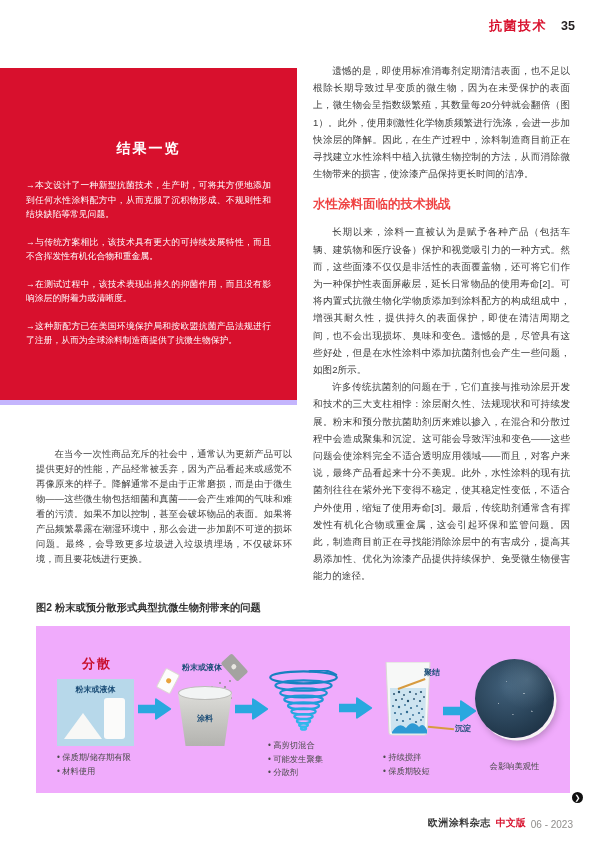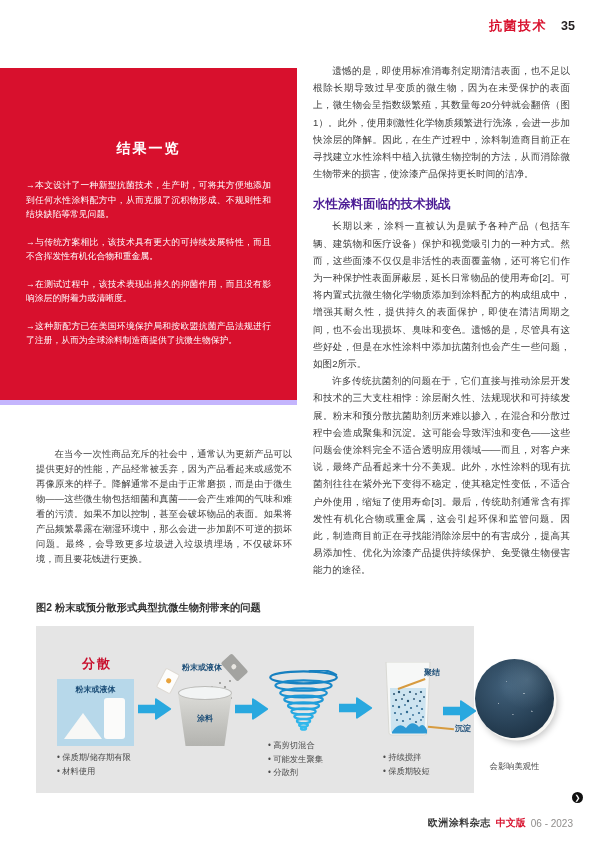--- a/index.html
+++ b/index.html
@@ -25,25 +25,25 @@
   .results p { font-size:8.8px; line-height:14.5px; text-align:justify; margin-bottom:13px; }
 
   
   .left-h { position:absolute; left:36px; top:421px; width:262px; color:#d8102d; font-weight:bold; font-size:12.5px; }
   .left-p { position:absolute; left:36px; top:447px; width:256px; font-size:9.3px; line-height:15px;
             text-align:justify; text-indent:2em; max-height:152px; overflow:hidden; }
 
   
   .right-col { position:absolute; left:313px; top:62px; width:257px; max-height:536px; overflow:hidden; }
   .right-col p { font-size:9.6px; line-height:17.2px; text-align:justify; text-indent:2em; }
-  .right-col h3 { color:#4c1d95; font-weight:bold; font-size:12.5px; margin:14px 0 4px; }
+  .right-col h3 { color:#ef4444; font-weight:bold; font-size:12.5px; margin:14px 0 10px; }
 
   
   .fig-cap { position:absolute; left:36px; top:601px; font-size:10.3px; font-weight:bold; color:#333; }
-  .fig { position:absolute; left:36px; top:626px; width:438px; height:167px; background:#e5e5e5; }
+  .fig { position:absolute; left:36px; top:626px; width:534px; height:167px; background:#f0abfc; }
   .fig .abs { position:absolute; }
   .stage { left:46px; top:29px; color:#c8102e; font-weight:bold; font-size:13px; letter-spacing:2px; }
   .navy { color:#1b4d77; font-weight:bold; font-size:8px; }
   .pbox { left:21px; top:53px; width:77px; height:67px; background:#b7d8ea; }
   .pbox .lbl { position:absolute; top:5px; width:100%; text-align:center; }
   .pile { position:absolute; left:7px; bottom:7px; width:0; height:0;
           border-left:19px solid transparent; border-right:19px solid transparent; border-bottom:26px solid #f8f8f6; }
   .bottle { position:absolute; right:9px; bottom:7px; width:21px; height:41px; background:#fbfbfa; border-radius:3px; }
   .fb { font-size:8.3px; line-height:13.5px; color:#4b4b4b; }
   .fb div::before { content:"• "; }
@@ -84,21 +84,21 @@
       radial-gradient(1.4px 1.4px at 72% 66%, rgba(255,255,255,.45) 50%, transparent 55%),
       radial-gradient(1px 1px at 40% 28%, rgba(255,255,255,.4) 50%, transparent 55%),
       radial-gradient(circle at 66% 26%, rgba(140,170,190,.28) 0%, transparent 38%),
       radial-gradient(circle at 40% 35%, #41607a 0%, #2b455b 48%, #203649 74%, #182c3d 100%);
     box-shadow: 2.5px 2.5px 0 rgba(250,249,246,.95), 4px 5px 7px rgba(0,0,0,.22); }
   .s5cap { left:439px; top:135px; width:79px; text-align:center; font-size:8.3px; color:#4b4b4b; }
 
   
   .next { position:absolute; left:572px; top:792px; width:11px; height:11px; border-radius:50%;
           background:#101010; color:#fff; font-size:7px; line-height:11px; text-align:center; cursor:pointer; }
-  .footer { position:absolute; top:816px; right:27px; display:flex; gap:5px; align-items:center; font-size:10px; }
+  .footer { position:absolute; top:816px; right:27px; display:flex; gap:5px; align-items:flex-end; font-size:10px; }
   .f-journal { font-weight:bold; color:#3a3a3a; letter-spacing:.5px; }
   .f-edition { font-weight:bold; color:#d8102d; }
   .f-issue { color:#908e8c; }
 </style>
 </head>
 <body>
 
 <div class="page">
 
   <div class="hdr">

